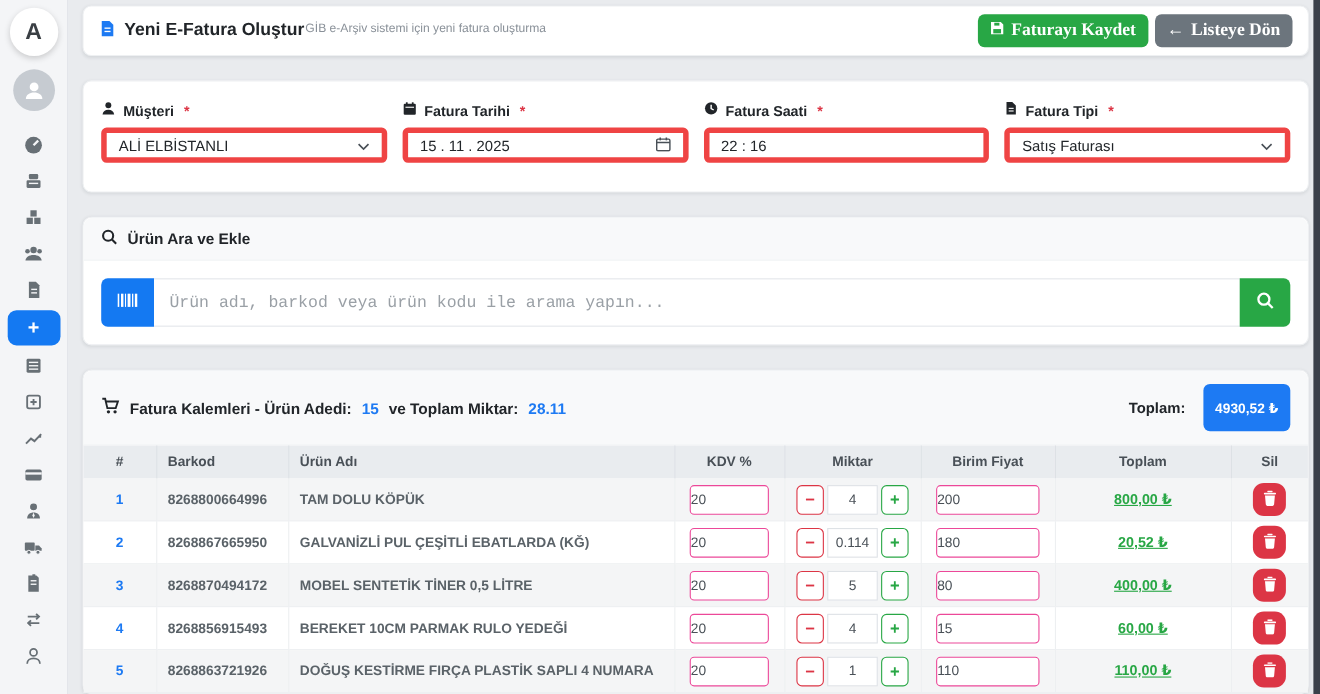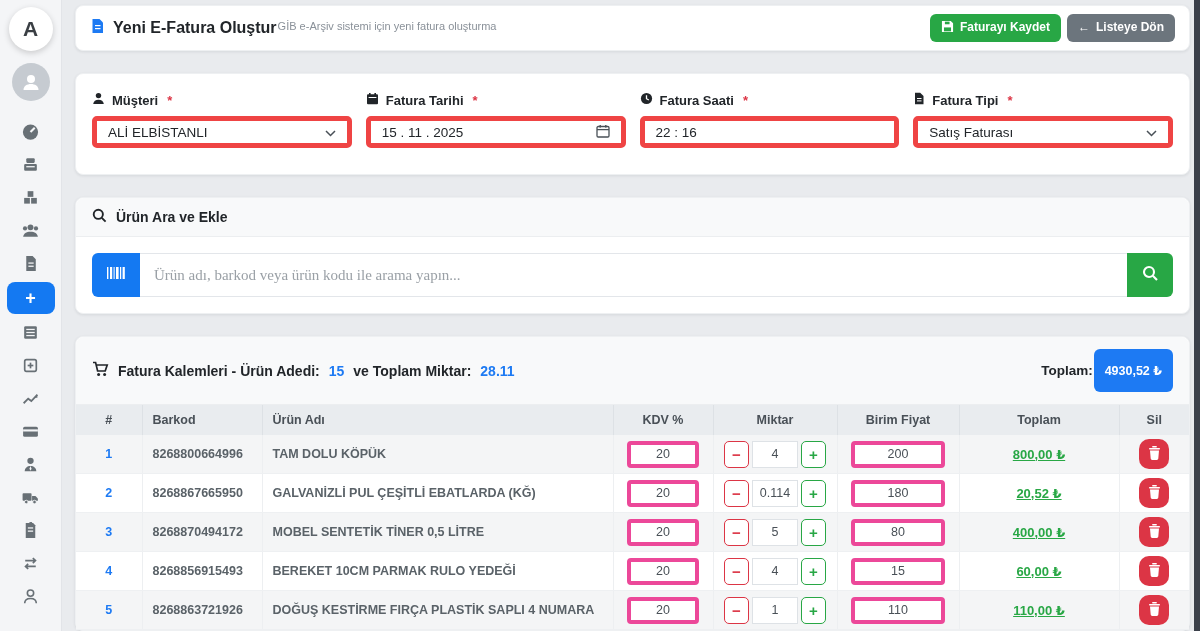--- a/index.html
+++ b/index.html
@@ -46,73 +46,73 @@
     font-size:14px; font-weight:bold; color:#212529;
   }
 
   
   .page-header { margin-top:5px; height:46px; display:flex; align-items:center; padding:4px 14px; }
   .ph-left { display:flex; flex-direction:row; }
   .ph-title-row { display:flex; align-items:center; gap:8px; }
   .ph-title { font-size:16px; font-weight:bold; color:#212529; }
   .ph-sub { font-size:11px; color:#8a9199; margin-top:2px; margin-left:1px; }
   .ph-buttons { margin-left:auto; display:flex; gap:6px; }
-  .btn { border:none; border-radius:6px; color:#fff; font-size:12px; font-weight:bold;
-         padding:6px 11px; display:flex; gap:6px; cursor:pointer;
-         font-family:Liberation Sans, sans-serif; }
+  .btn { border:none; border-radius:6px; color:#fff; font-size:16px; font-weight:bold;
+         padding:6px 11px; display:flex; align-items:center; gap:6px; cursor:pointer;
+         font-family:Liberation Serif, serif; }
   .btn-green { background:#28a745; }
   .btn-gray  { background:#6c757d; }
 
   
   .info-body { display:grid; grid-template-columns:repeat(4,1fr); gap:14px; padding:18px 16px 26px; }
   .field-label { display:flex; align-items:center; gap:7px; font-size:13px; font-weight:bold; margin-bottom:8px; }
   .req { color:#dc3545; margin-left:2px; }
   .control {
     height:32px; border:5px solid #ef4444; border-radius:5px; background:#fff;
     display:flex; align-items:center; padding:0 11px; font-size:13.5px; color:#212529; cursor:pointer;
   }
   .control .spacer { flex:1; }
 
   
   .search-body { padding:16px; }
   .input-group { display:flex; height:44px; }
   .ig-barcode { width:48px; background:#1479f2; border-radius:6px 0 0 6px;
                 display:flex; align-items:center; justify-content:center; cursor:pointer; }
   .ig-input { flex:1; border:1px solid #e3e6ea; border-left:none; border-right:none;
-              font-size:15px; color:#495057; padding:0 14px; outline:none; font-family:Liberation Serif, serif; }
+              font-size:15px; color:#495057; padding:0 14px; outline:none; font-family:Liberation Mono, monospace; }
   .ig-input::placeholder { color:#9aa0a6; }
   .ig-search { width:46px; background:#28a745; border:none; border-radius:0 6px 6px 0;
                display:flex; align-items:center; justify-content:center; cursor:pointer; }
 
   
   .items-header { padding:12px 16px; }
   .ih-count { color:#1d7af3; }
-  .ih-right { margin-left:auto; display:flex; align-items:center; gap:1px; }
+  .ih-right { margin-left:auto; display:flex; align-items:center; gap:16px; }
   .ih-total-label { font-size:13.5px; font-weight:bold; }
   .badge-total { background:#1d7af3; color:#fff; font-size:12.5px; font-weight:bold;
                  padding:14px 11px; border-radius:6px; }
 
   table { width:100%; border-collapse:collapse; table-layout:fixed; }
   thead th {
     background:#e9ecef; font-size:12.5px; font-weight:bold; color:#495057;
     padding:8px 10px; text-align:center; border-right:1px solid #dde1e5;
   }
   thead th:last-child { border-right:none; }
   thead th.al { text-align:left; }
   tbody td {
     padding:4px 10px; font-size:12.5px; height:34px;
     border-right:1px solid #edeff1; border-bottom:1px solid #eef0f2; text-align:center;
   }
   tbody td:last-child { border-right:none; }
   tbody tr:nth-child(odd) { background:#f4f5f6; }
   tbody tr:nth-child(even) { background:#fff; }
   td.c-num { color:#1d7af3; font-weight:bold; }
   td.c-barcode, td.c-name { text-align:left; font-weight:bold; color:#5a6268; }
-  .cell-input { width:72px; height:27px; border:4px solid #ec4899; border-radius:4px;
-                text-align:center; font-size:12.5px; color:#495057; background:#fff; font-family:inherit; }
+  .cell-input { width:72px; height:27px; border:1px solid #ec4899; border-radius:4px;
+                text-align:left; font-size:12.5px; color:#495057; background:#fff; font-family:inherit; }
   .cell-input.price { width:94px; }
   .qty-group { display:flex; align-items:center; justify-content:center; gap:3px; }
   .qty-btn { width:25px; height:27px; border-radius:5px; background:#fff; font-size:15px; font-weight:bold;
              display:flex; align-items:center; justify-content:center; cursor:pointer; line-height:1;
              font-family:inherit; }
   .qty-minus { border:1px solid #dc3545; color:#dc3545; }
   .qty-plus  { border:1px solid #28a745; color:#28a745; }
   .qty-input { width:46px; height:27px; border:1px solid #dee2e6; border-radius:0;
                text-align:center; font-size:12.5px; color:#495057; background:#fff; font-family:inherit; }
   td.c-total { color:#28a745; font-weight:bold; font-size:13px;text-decoration:underline; }

